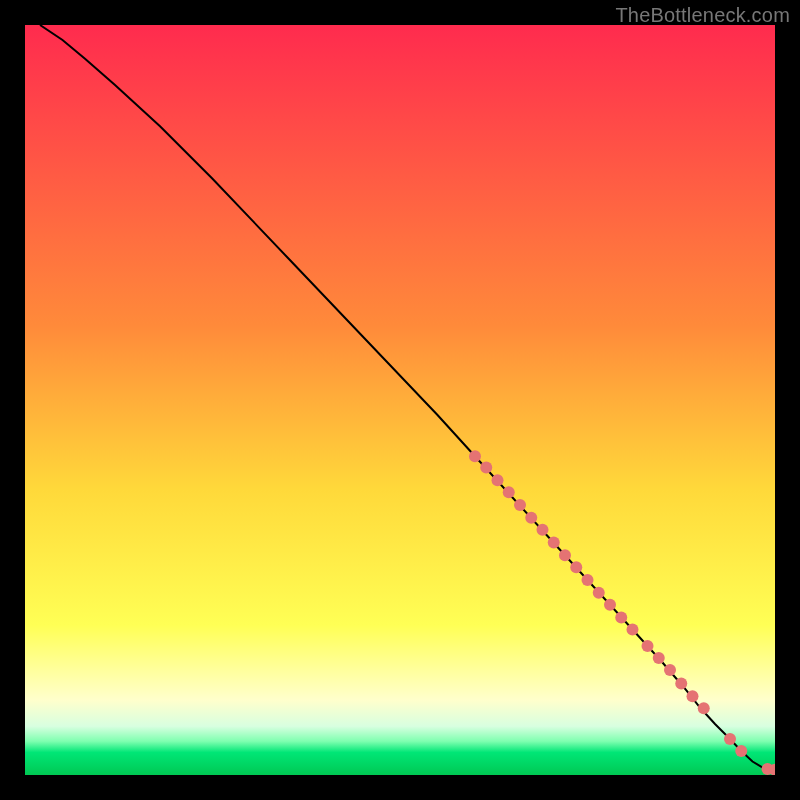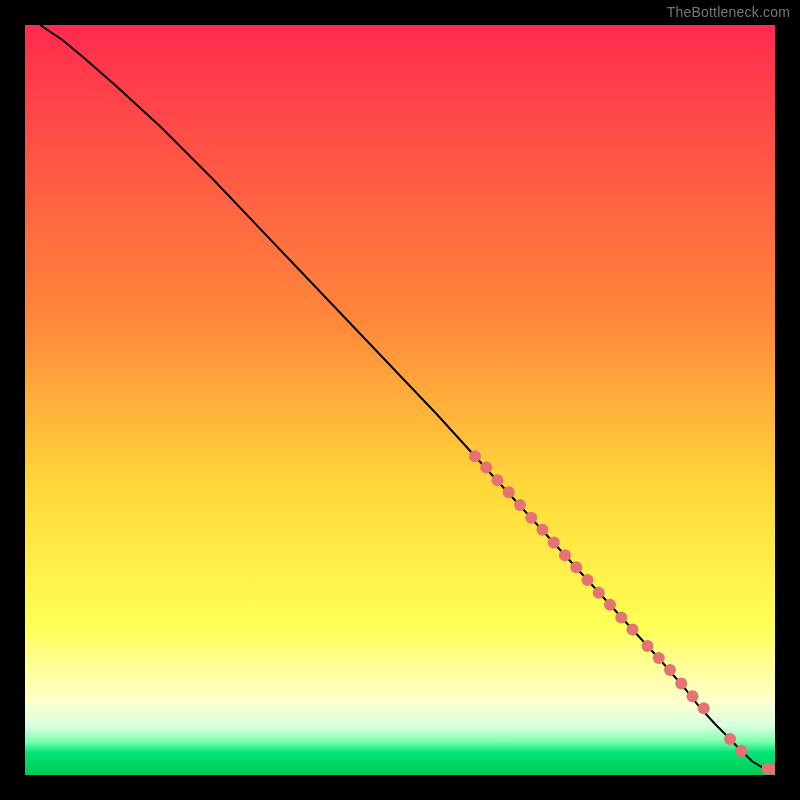--- a/index.html
+++ b/index.html
@@ -22,21 +22,21 @@
     left: 25px;
     top: 25px;
     width: 750px;
     height: 750px;
   }
   .attribution {
     position: absolute;
     top: 4px;
     right: 10px;
     color: #777777;
-    font-size: 14px;
+    font-size: 20px;
     font-weight: 500;
     letter-spacing: 0.2px;
   }
   svg { display: block; }
 </style>
 </head>
 <body>
 
 <div class="stage">
 

